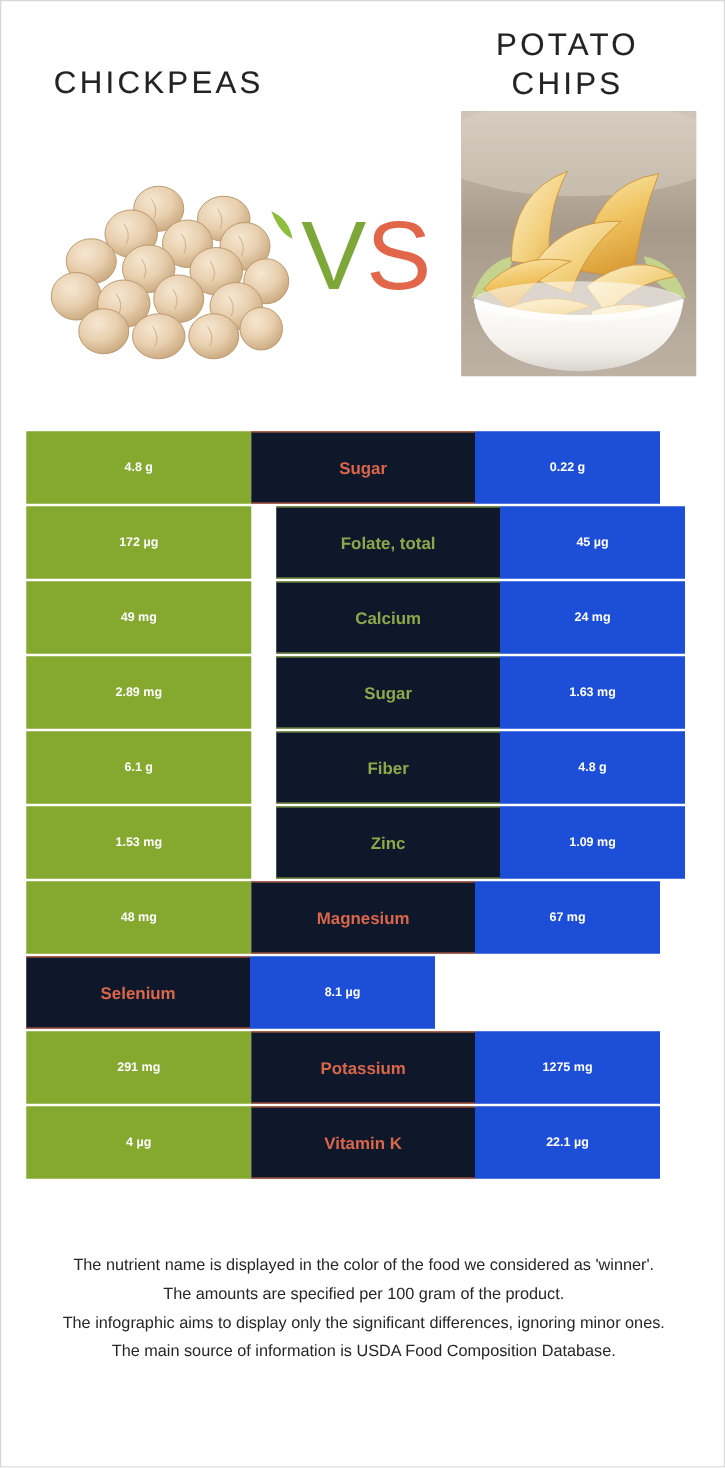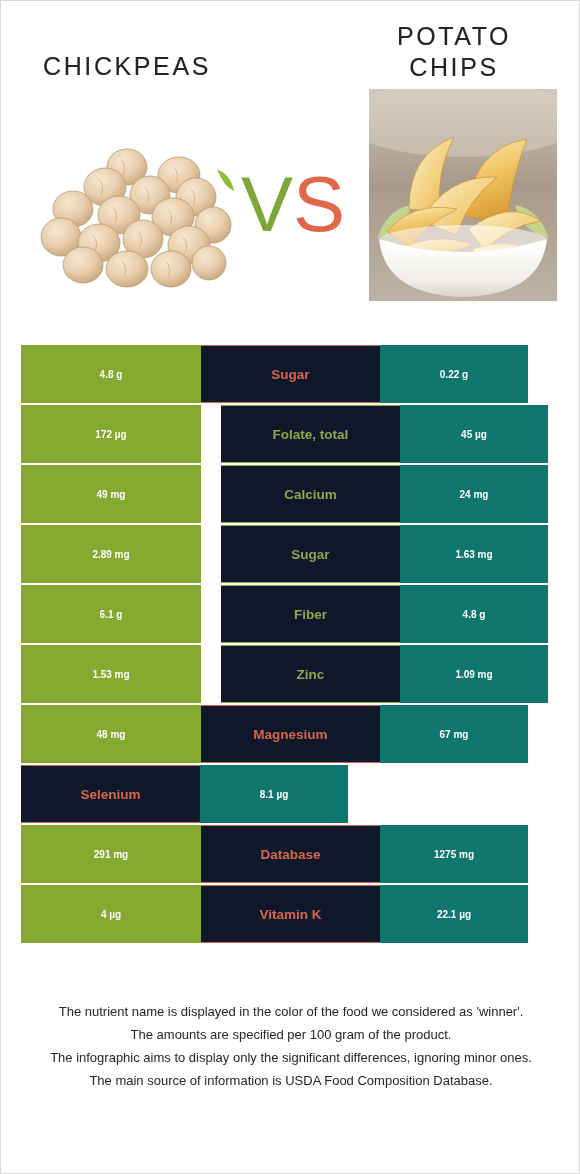--- a/index.html
+++ b/index.html
@@ -113,21 +113,21 @@
   }
   .cell-mid {
     width: 179px;
     background: #0f172a;
     font-size: 13.5px;
     border-top: 1px solid transparent;
     border-bottom: 1px solid transparent;
   }
   .cell-right {
     width: 148px;
-    background: #0f766e;
+    background: #1d4ed8;
     color: #ffffff;
   }
   .win-green { color: #8BA84A; margin-left: 20px; }
   .win-orange { color: #D8664A; }
   .rule-green { border-top-color: #8BA84A; border-bottom-color: #8BA84A; }
   .rule-orange { border-top-color: #C9684C; border-bottom-color: #C9684C; }
 
   
   .footer {
     position: absolute;
@@ -282,21 +282,21 @@
         <div class="cell cell-left">48 mg</div>
         <div class="cell cell-mid win-orange rule-orange">Magnesium</div>
         <div class="cell cell-right">67 mg</div>
       </div>
       <div class="row">
         <div class="cell cell-mid win-orange rule-orange">Selenium</div>
         <div class="cell cell-right">8.1 µg</div>
       </div>
       <div class="row">
         <div class="cell cell-left">291 mg</div>
-        <div class="cell cell-mid win-orange rule-orange">Database</div>
+        <div class="cell cell-mid win-orange rule-orange">Potassium</div>
         <div class="cell cell-right">1275 mg</div>
       </div>
       <div class="row">
         <div class="cell cell-left">4 µg</div>
         <div class="cell cell-mid win-orange rule-orange">Vitamin K</div>
         <div class="cell cell-right">22.1 µg</div>
       </div>
     </div>
 
   <div class="footer">The nutrient name is displayed in the color of the food we considered as 'winner'.

